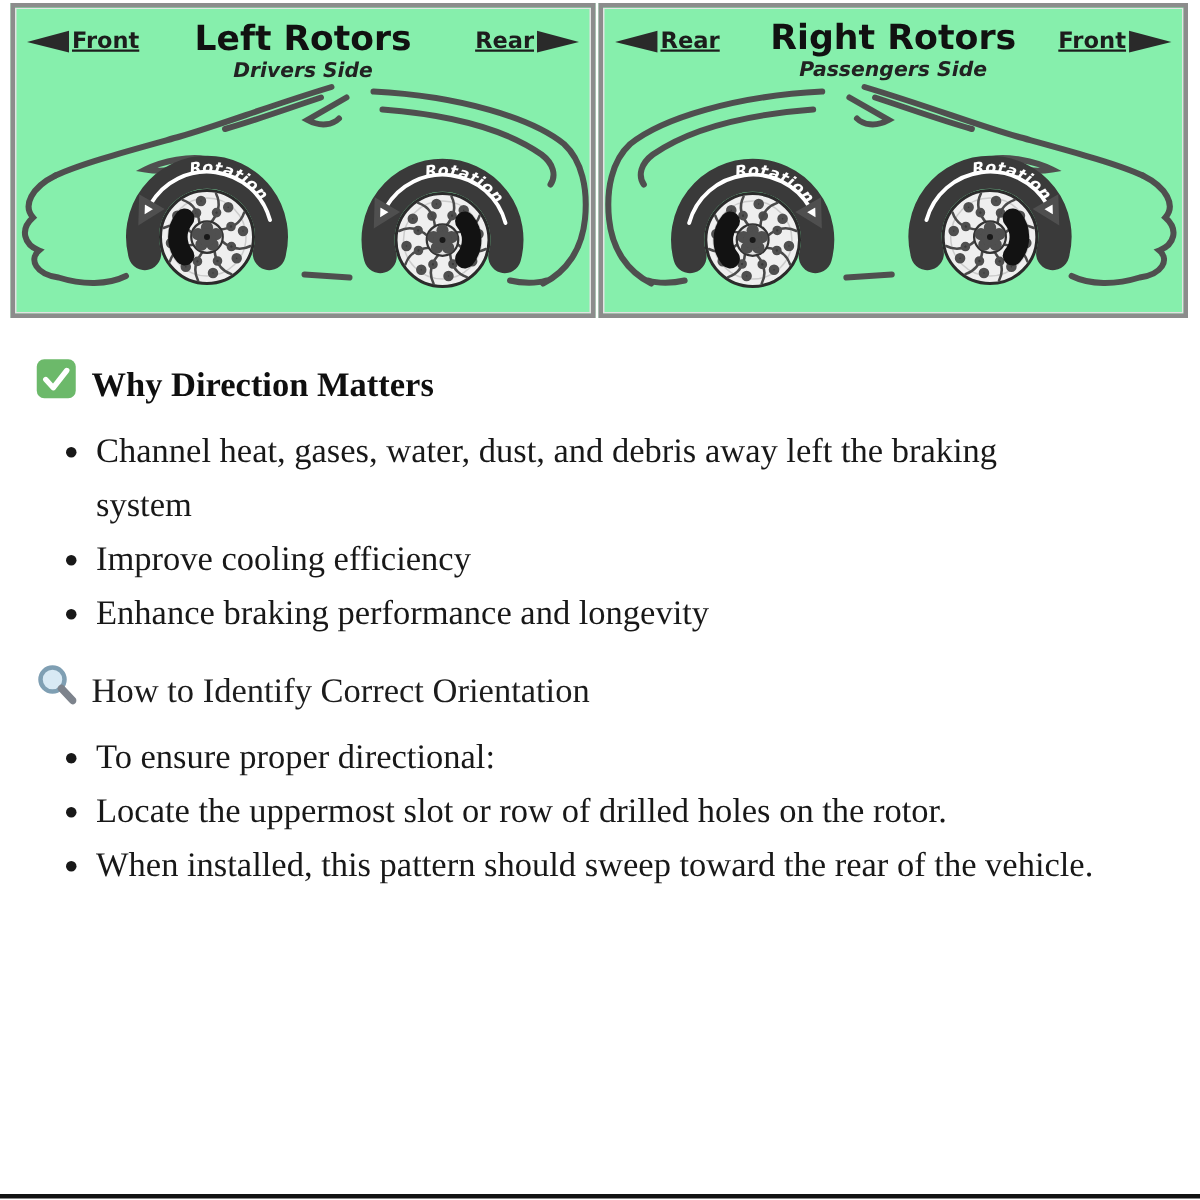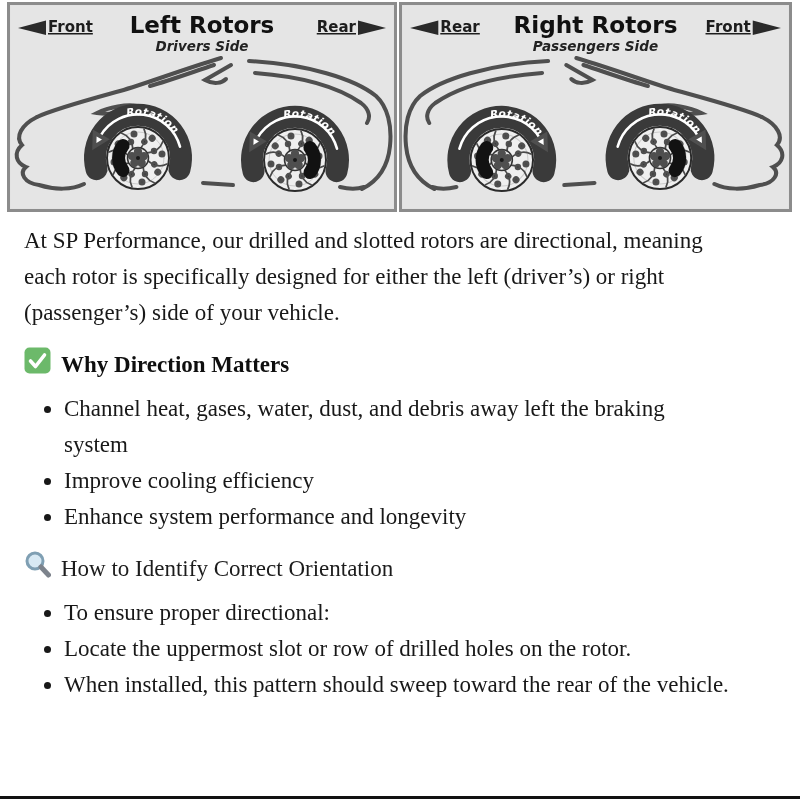--- a/index.html
+++ b/index.html
@@ -4,21 +4,21 @@
 <style>
   * { box-sizing: border-box; }
   html,body { margin:0; padding:0; }
   body {
     width:800px; height:800px; overflow:hidden; background:#fff;
     font-family:"Liberation Serif","DejaVu Serif",serif; color:#181818;
   }
   
   .diagram { position:relative; width:800px; height:216px; background:#fff; }
   .panel { position:absolute; top:2px; height:210px; border:3px solid #8c8c8c;
-           background:#e5e5e5; box-shadow:inset 0 0 0 1px #e3e3e3; }
+           background:#86efac; box-shadow:inset 0 0 0 1px #e3e3e3; }
   .panel-left  { left:7px;   width:390px; }
   .panel-right { left:399px; width:393px; }
   .panel-svg { display:block; width:100%; height:100%; }
   .dir      { font:bold 15px "DejaVu Sans",sans-serif; fill:#1d1d1d; text-decoration:underline; }
   .dirarrow { fill:#2a2a2a; }
   .title    { font:bold 23px "DejaVu Sans",sans-serif; fill:#111; }
   .subtitle { font:italic bold 13.5px "DejaVu Sans",sans-serif; fill:#222; }
   .rot      { font:italic bold 10.5px "DejaVu Sans",sans-serif; fill:#fff; letter-spacing:.4px; }
   
   .content { padding:7px 0 0 24px; }
@@ -132,35 +132,34 @@
       </defs>
       <text class="rot" text-anchor="middle"><textPath href="#tp-r-f" startOffset="50%">Rotation</textPath></text>
       <text class="rot" text-anchor="middle"><textPath href="#tp-r-r" startOffset="50%">Rotation</textPath></text>
     </svg>
   </div>
 
 </div>
 
 <div class="content">
 
-  <p class="intro">At SP Performance, our drilled and slotted rotors are directional, meaning each rotor is specifically designed for either the left (driver’s) or right (passenger’s) side of your vehicle.</p>
 
   <h3 class="sec">
     <svg class="emoji" viewBox="0 0 27 27">
       <rect x="0.5" y="0.5" width="26" height="26" rx="5" fill="#6cb96a"></rect>
       <path d="M6.5,14 L11.5,19.5 L20.5,8" stroke="#fff" stroke-width="3.6" fill="none" stroke-linecap="round" stroke-linejoin="round"></path>
     </svg>
     <span>Why Direction Matters</span>
   </h3>
 
 
   <ul class="blist">
     <li>Channel heat, gases, water, dust, and debris away left the braking system</li>
     <li>Improve cooling efficiency</li>
-    <li>Enhance system performance and longevity</li>
+    <li>Enhance braking performance and longevity</li>
   </ul>
 
   <h3 class="sec normal">
     <svg class="emoji" viewBox="0 0 27 27">
       <circle cx="11" cy="10" r="8" fill="#d8e9f4" stroke="#7f9fb3" stroke-width="3"></circle>
       <line x1="17" y1="16" x2="24.5" y2="24" stroke="#7d838c" stroke-width="5" stroke-linecap="round"></line>
     </svg>
     <span>How to Identify Correct Orientation</span>
   </h3>
 

